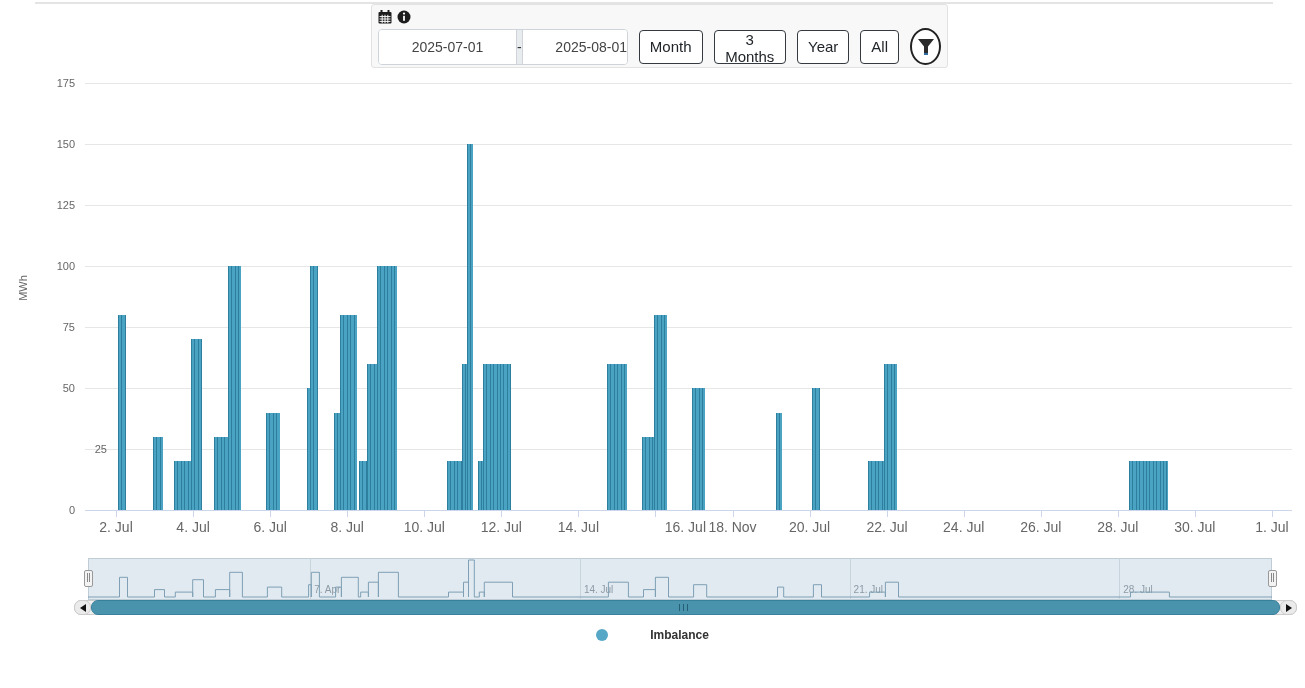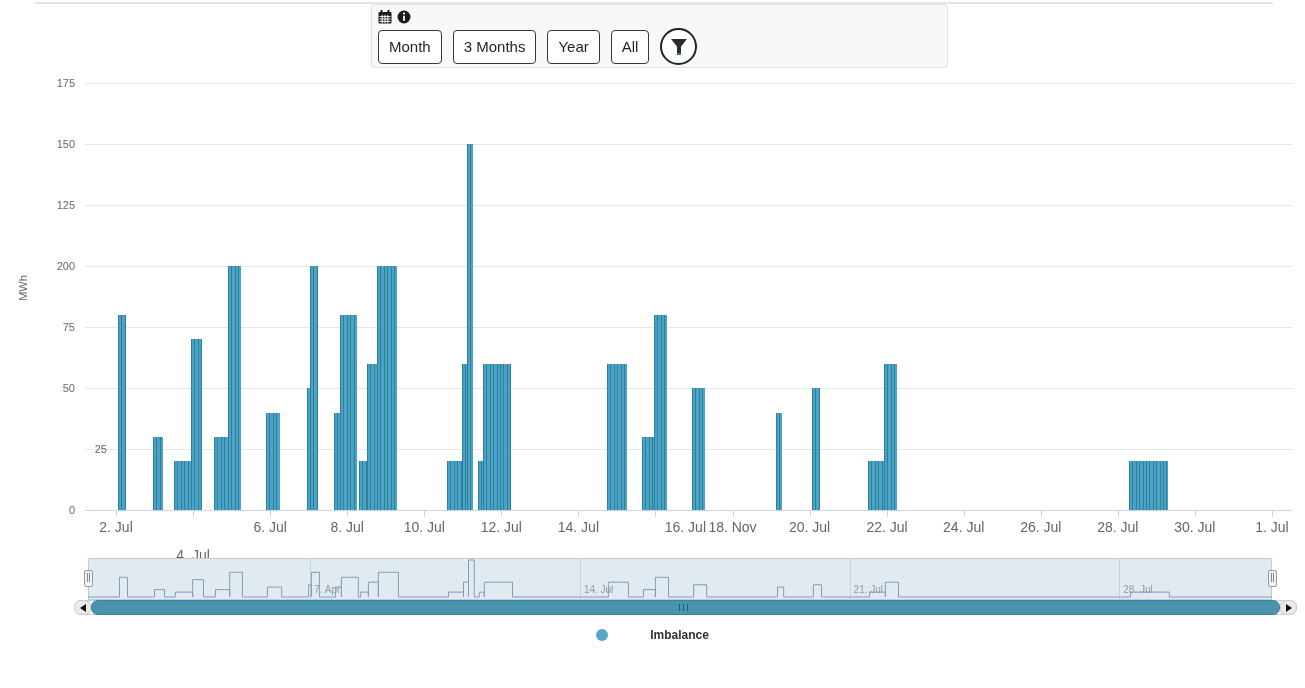--- a/index.html
+++ b/index.html
@@ -86,20 +86,25 @@
       </span>
       <span style="display:inline-flex;cursor:pointer;">
         <svg width="14" height="14" viewBox="0 0 14 14">
           <circle cx="7" cy="7" r="6.5" fill="#1d1d1d"></circle>
           <rect x="6.1" y="5.8" width="1.8" height="5" fill="#fff"></rect>
           <circle cx="7" cy="3.6" r="1.1" fill="#fff"></circle>
         </svg>
       </span>
     </div>
     <div class="toolbar-row">
+      <div class="date-group">
+        <input class="date-input" value="2025-07-01" style="">
+        <div class="date-sep">-</div>
+        <input class="date-input" value="2025-08-01" style="">
+      </div>
       <button class="range-btn">Month</button>
       <button class="range-btn">3 Months</button>
       <button class="range-btn">Year</button>
       <button class="range-btn">All</button>
       <button class="filter-btn">
         <span style="display:inline-flex;">
           <svg width="18" height="18" viewBox="0 0 18 18">
             <polygon points="7,10 11,10 11,17 7,17" fill="#2e6da4"></polygon>
             <polygon points="1,1 17,1 11,8.5 11,15 7,15 7,8.5" fill="#2b2b2b"></polygon>
           </svg>
@@ -116,31 +121,31 @@
       <div class="gridline" style="top: 266.14px;"></div>
       <div class="gridline" style="top: 205.175px;"></div>
       <div class="gridline" style="top: 144.21px;"></div>
       <div class="gridline" style="top: 83.245px;"></div>
     </div>
   <div id="ylabels">
       <div class="ytick-label" style="top: 504px;">0</div>
       <div class="ytick-label" style="top: 443.035px; padding-left: 32px;">25</div>
       <div class="ytick-label" style="top: 382.07px;">50</div>
       <div class="ytick-label" style="top: 321.105px;">75</div>
-      <div class="ytick-label" style="top: 260.14px;">200</div>
+      <div class="ytick-label" style="top: 260.14px;">100</div>
       <div class="ytick-label" style="top: 199.175px;">125</div>
       <div class="ytick-label" style="top: 138.21px;">150</div>
       <div class="ytick-label" style="top: 77.245px;">175</div>
     </div>
   <div class="x-axis-line"></div>
   <div id="xticks">
       <div class="xtick" style="left: 116.03px;"></div>
       <div class="xtick-label" style="left: 86.03px;">2. Jul</div>
       <div class="xtick" style="left: 193.09px;"></div>
-      <div class="xtick-label" style="left: 163.09px; margin-top: 28px;">4. Jul</div>
+      <div class="xtick-label" style="left: 163.09px;">4. Jul</div>
       <div class="xtick" style="left: 270.15px;"></div>
       <div class="xtick-label" style="left: 240.15px;">6. Jul</div>
       <div class="xtick" style="left: 347.21px;"></div>
       <div class="xtick-label" style="left: 317.21px;">8. Jul</div>
       <div class="xtick" style="left: 424.27px;"></div>
       <div class="xtick-label" style="left: 394.27px;">10. Jul</div>
       <div class="xtick" style="left: 501.33px;"></div>
       <div class="xtick-label" style="left: 471.33px;">12. Jul</div>
       <div class="xtick" style="left: 578.39px;"></div>
       <div class="xtick-label" style="left: 548.39px;">14. Jul</div>

